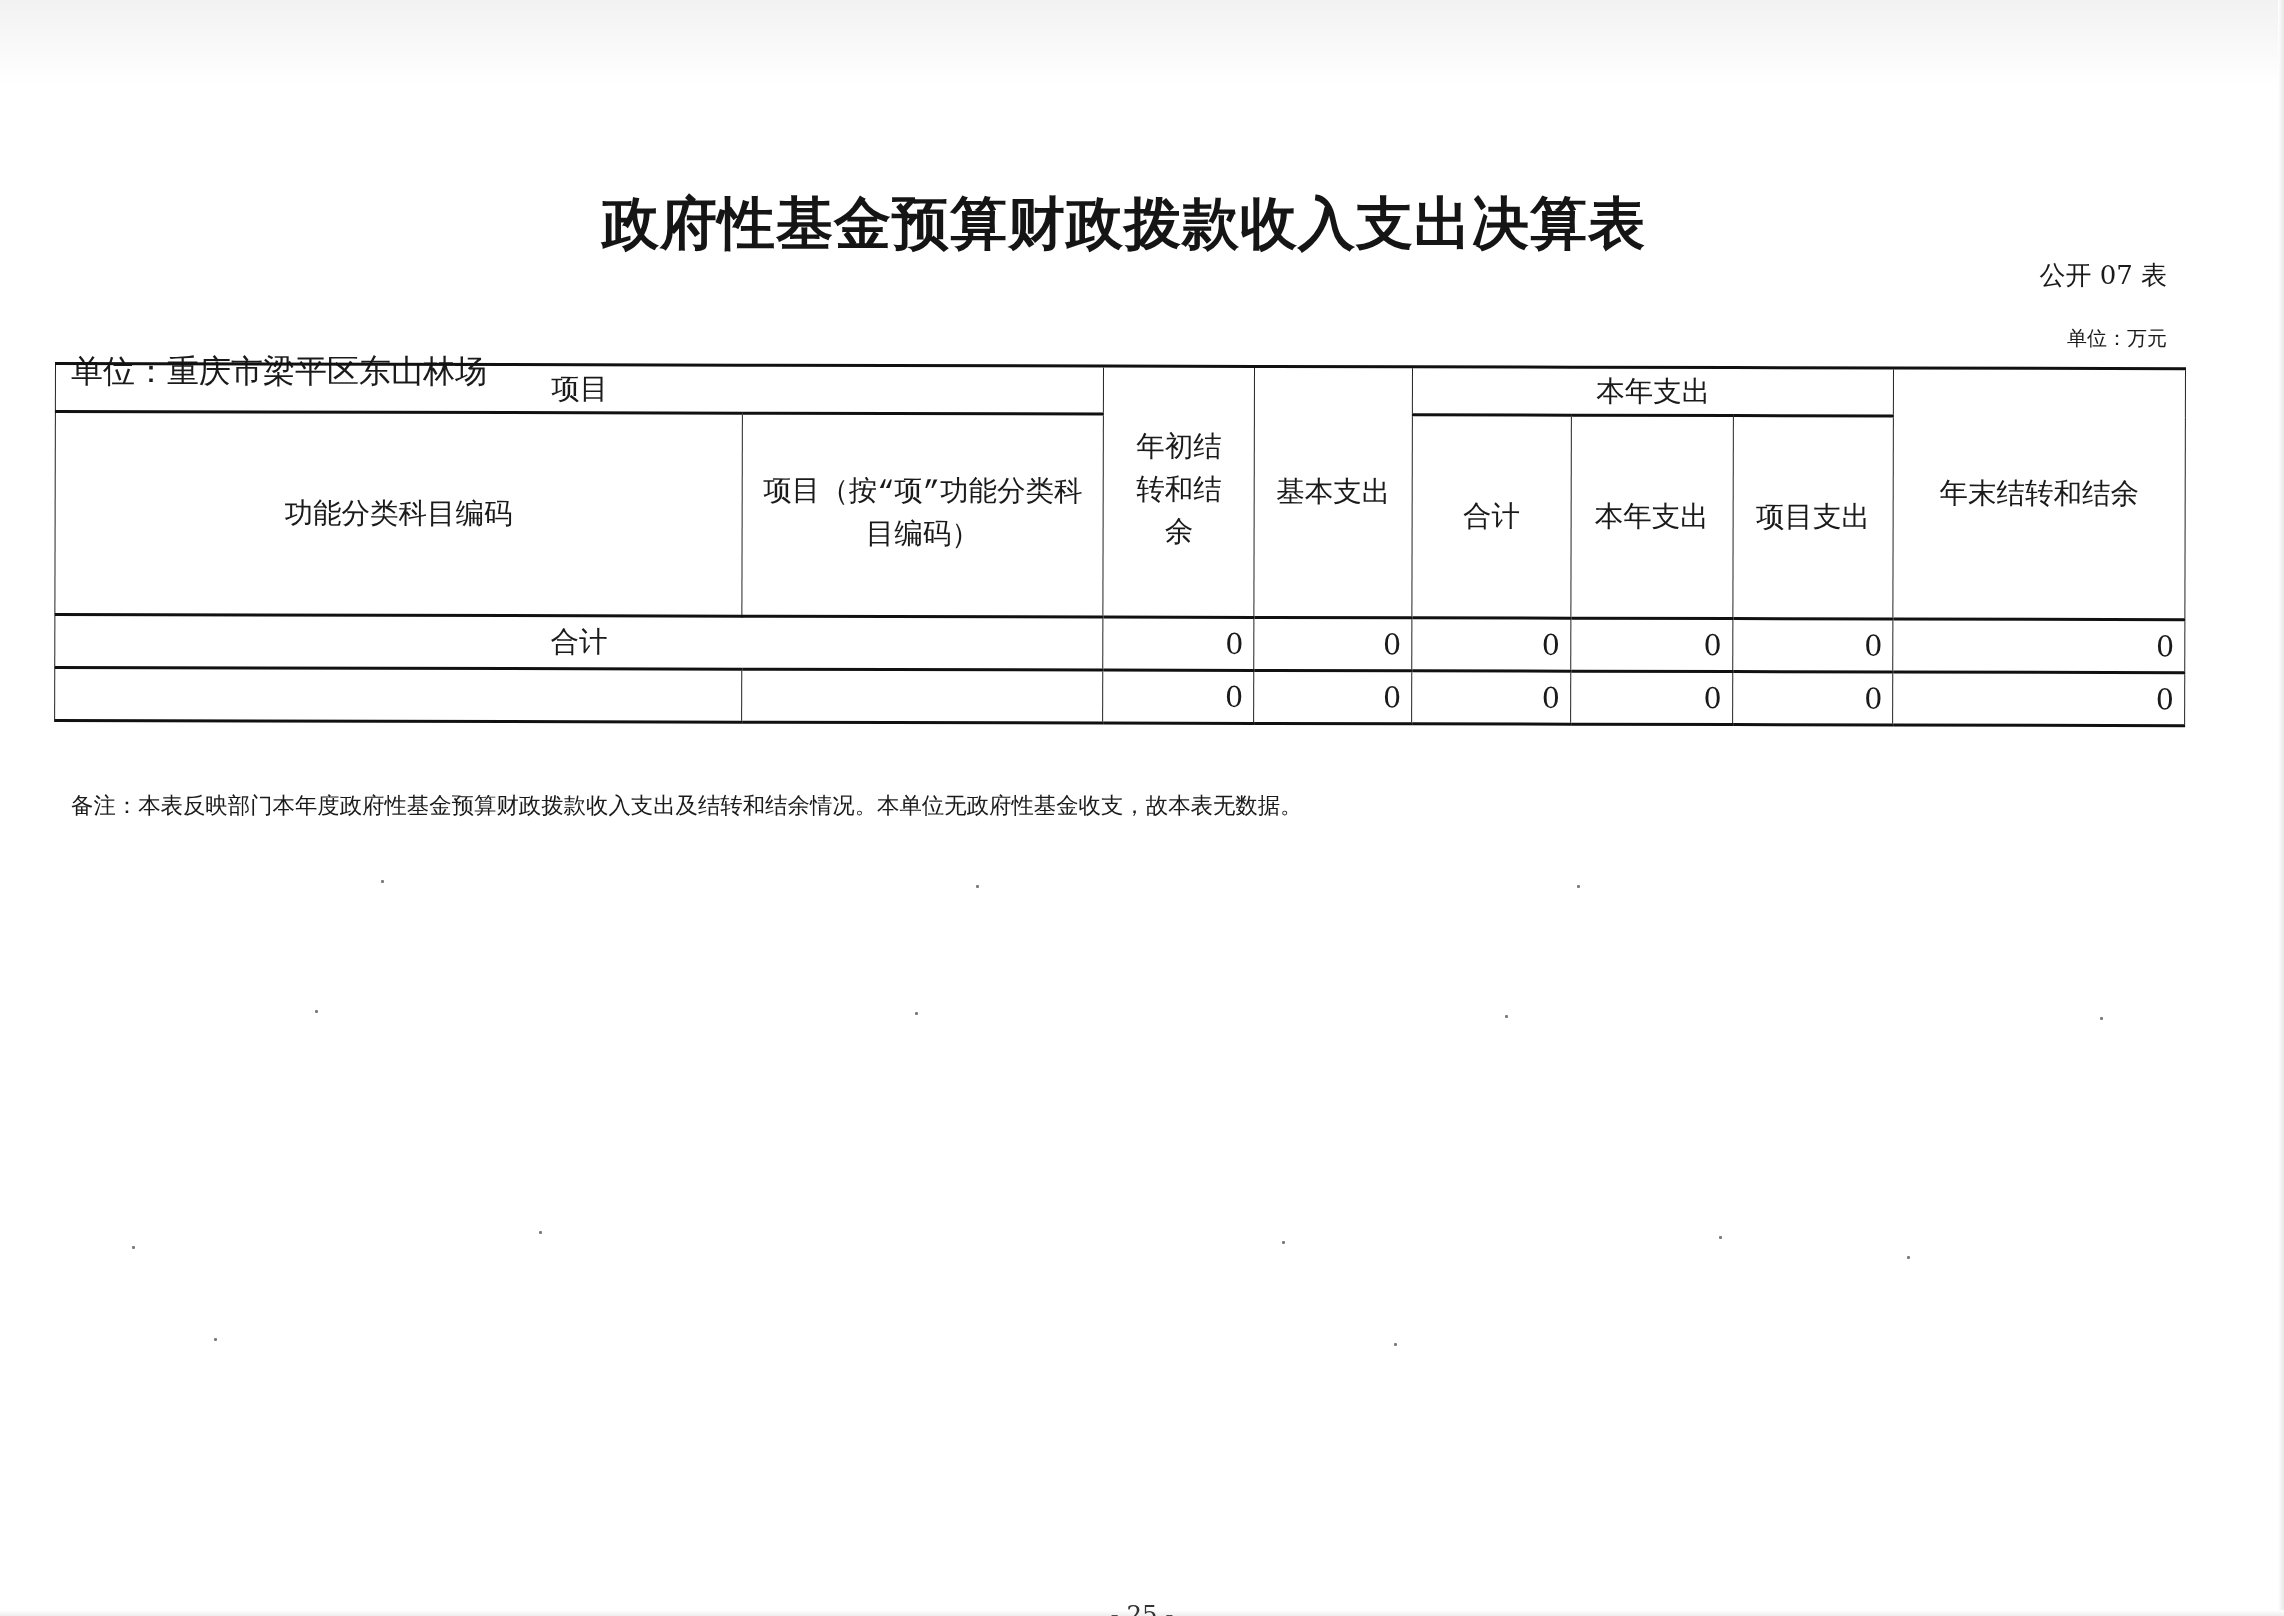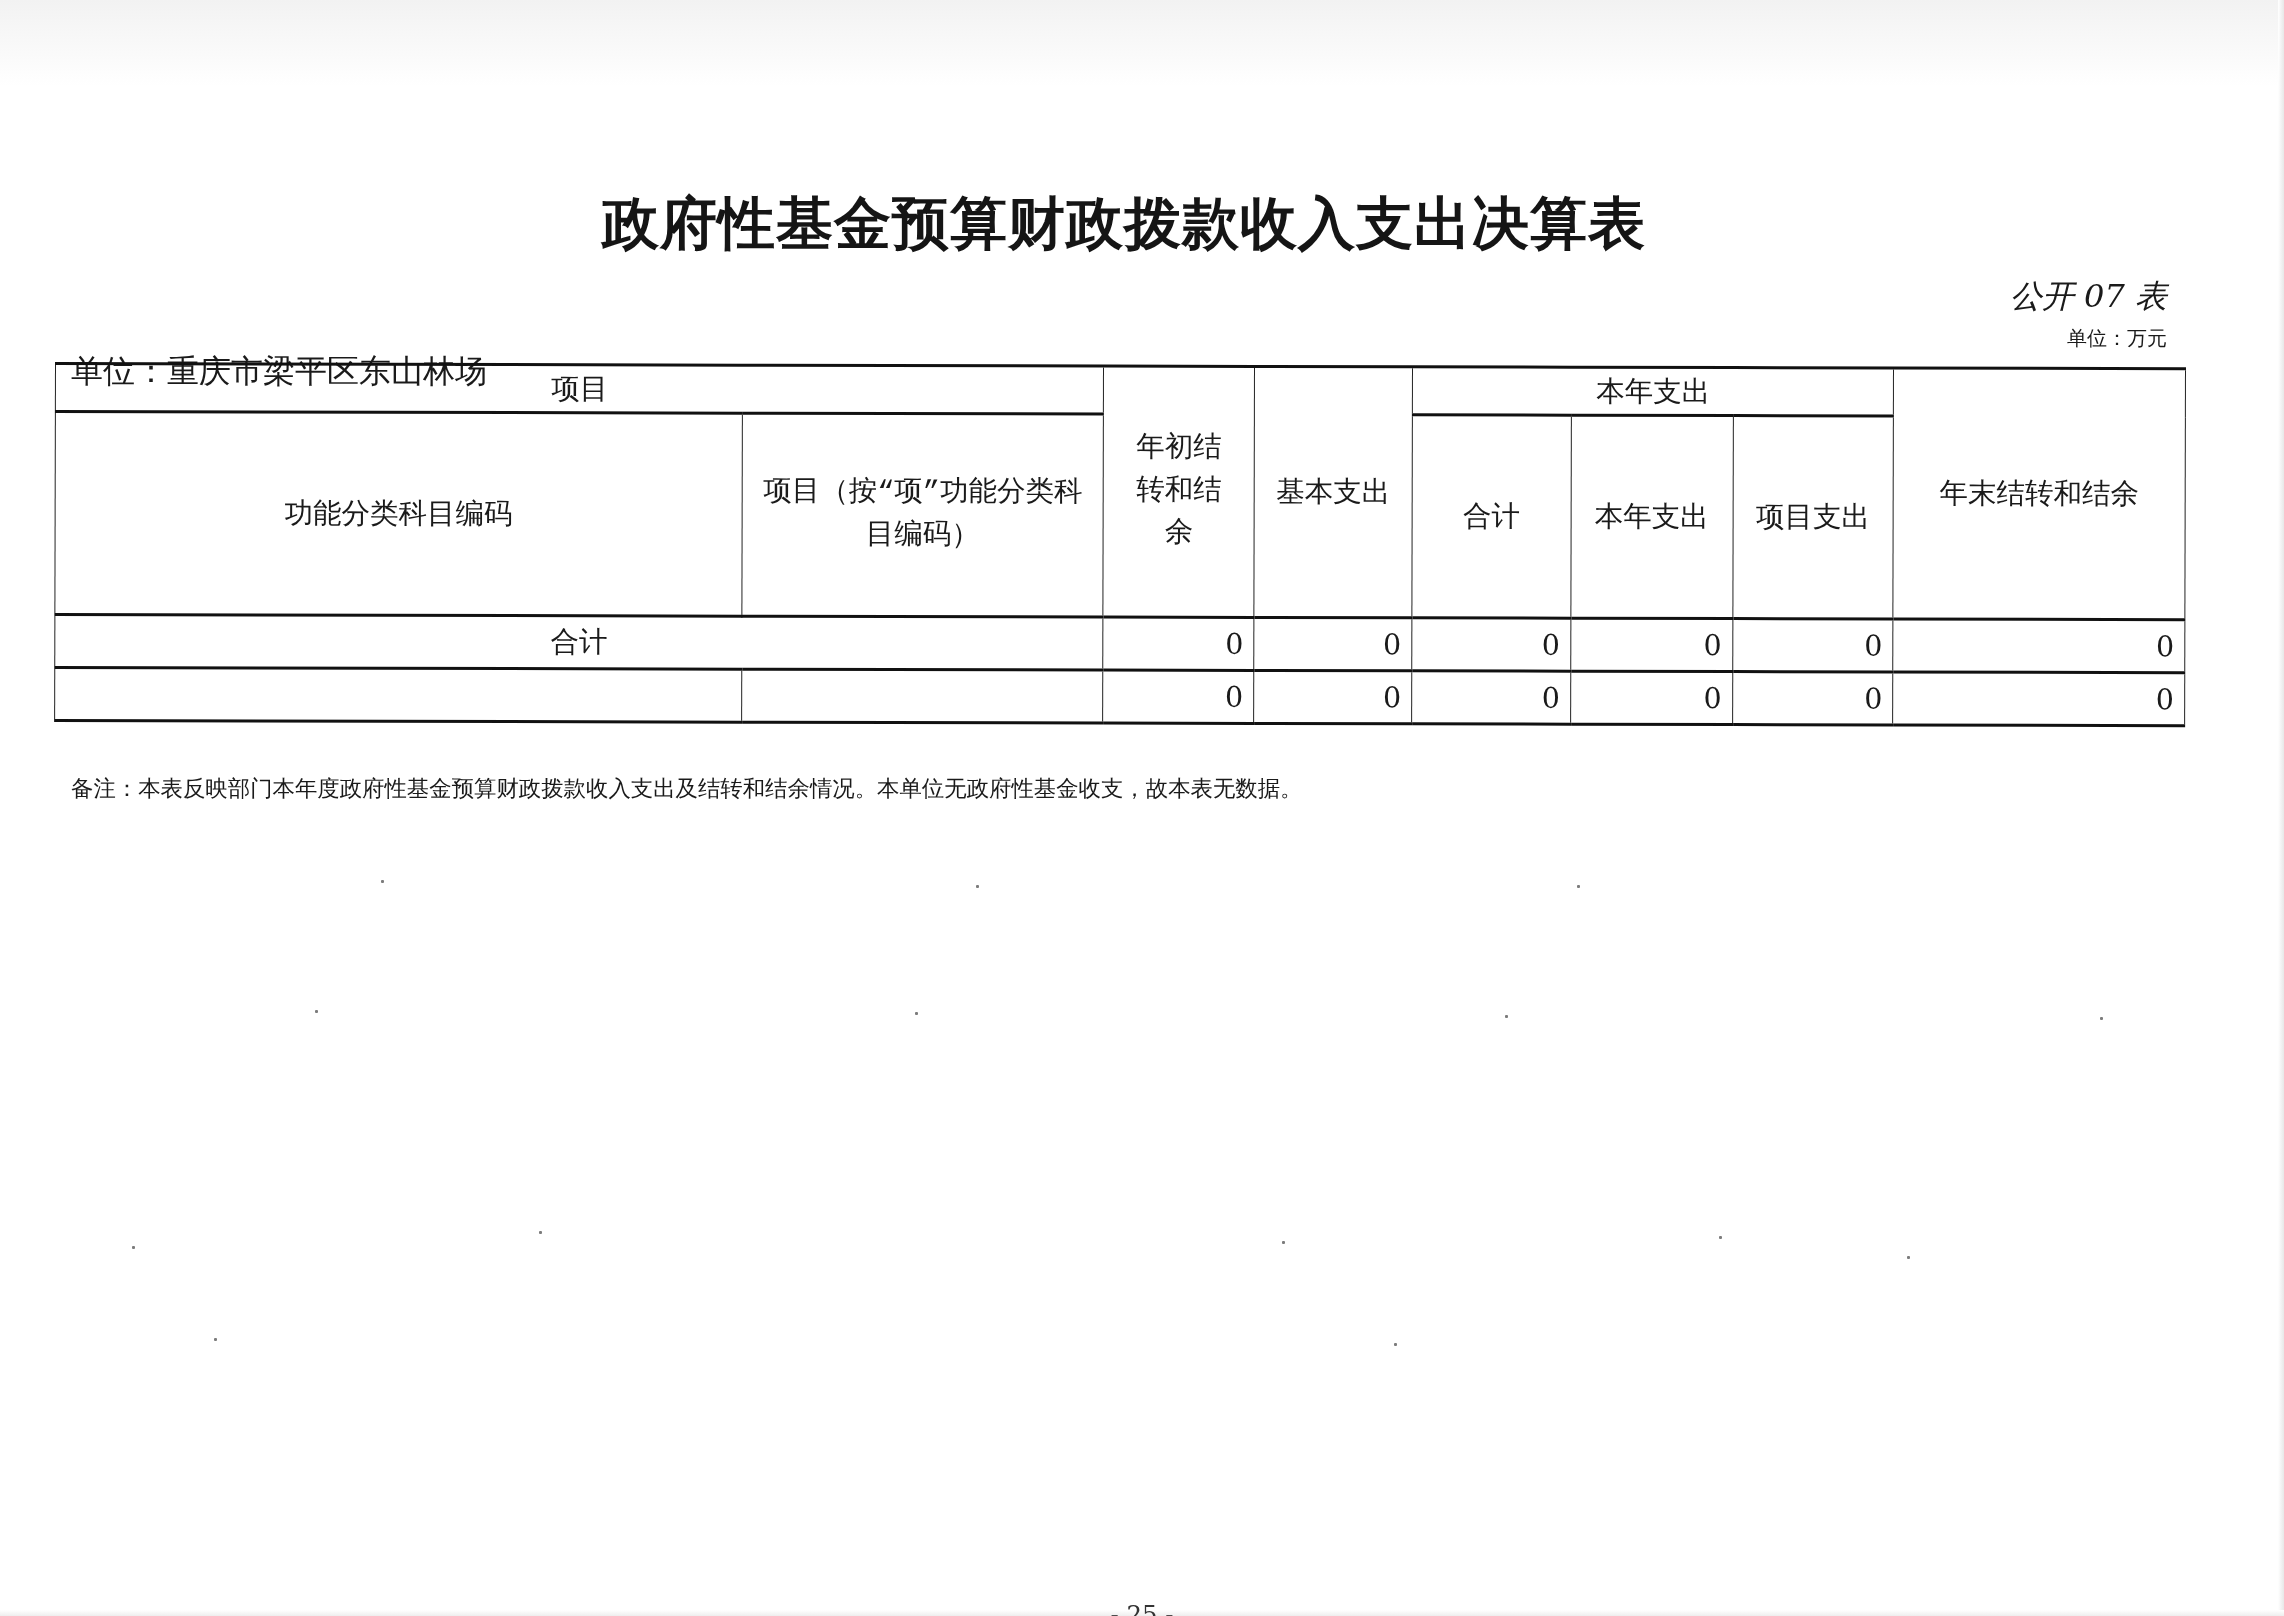--- a/index.html
+++ b/index.html
@@ -27,24 +27,23 @@
       width: 2248px;
       text-align: center;
       font-family: "DejaVu Sans", "Liberation Sans", sans-serif;
       font-size: 57px;
       font-weight: bold;
       letter-spacing: 1px;
       color: #151515;
     }
     .form-no {
       position: absolute;
-      right: 117px; top: 275px;
-      font-size: 32px;
-      color: #1a1a1a;
-      font-style: italic;
+      right: 117px; top: 258px;
+      font-size: 26px;
+      color: #1a1a1a;
     }
     .unit-right {
       position: absolute;
       right: 117px; top: 325px;
       font-size: 20px;
     }
     .unit-left {
       position: absolute;
       left: 71px; top: 314px;
       font-size: 32px;
@@ -82,21 +81,21 @@
     .col-name { width: 362px; }
     .col-begin { width: 151px; }
     .col-income { width: 158px; }
     .col-exp-total { width: 159px; }
     .col-exp-basic { width: 162px; }
     .col-exp-project { width: 161px; }
     .col-end { width: 292px; }
     .vtext { line-height: 1.5; font-family: Liberation Mono, monospace; }
     .note {
       position: absolute;
-      left: 71px; top: 773px;
+      left: 71px; top: 790px;
       font-family: "DejaVu Sans", "Liberation Sans", sans-serif;
       font-size: 22.4px;
       color: #1a1a1a;
     }
     .page-number {
       position: absolute;
       left: 0; top: 1600px;
       width: 2284px;
       text-align: center;
       font-size: 24.4px;

